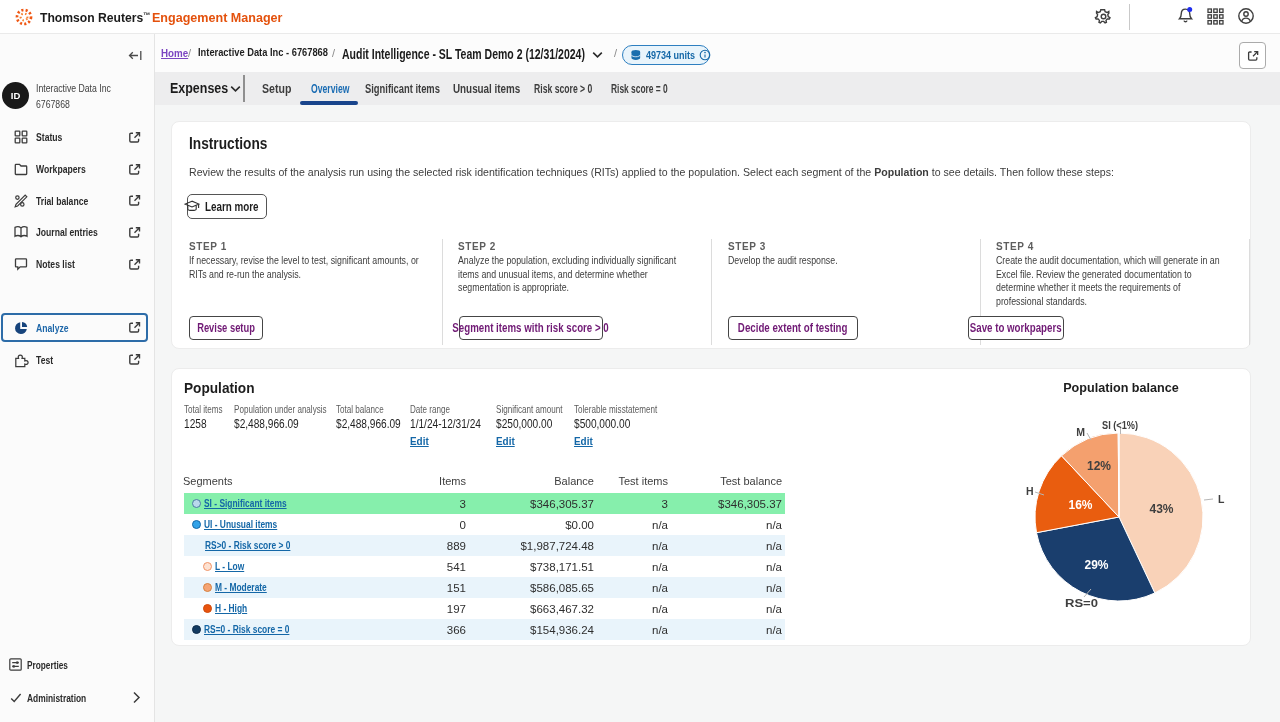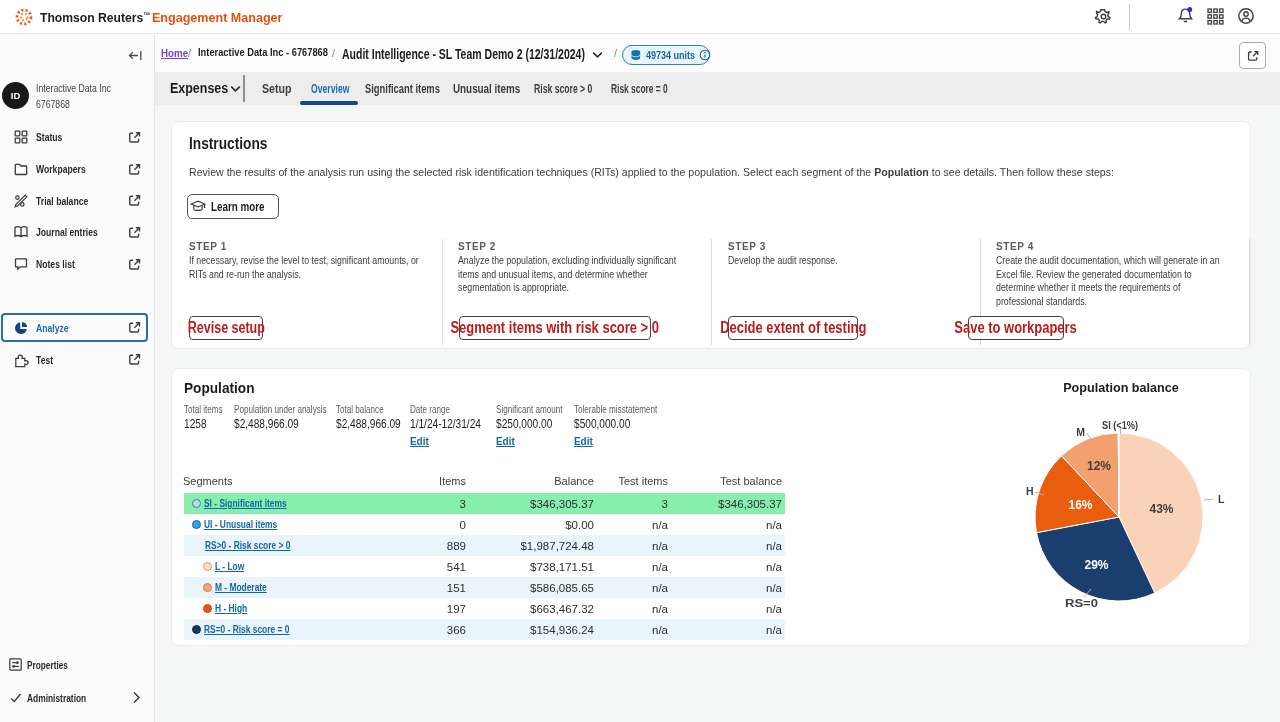--- a/index.html
+++ b/index.html
@@ -10,21 +10,21 @@
 .ico{display:block}
 svg{flex-shrink:0}
 .mrow{left:0;width:155px;height:28px;display:flex;align-items:center}
 .mi{margin-left:13px;width:16px;height:16px}
 .ml{margin-left:7px;font-size:11.5px;font-weight:bold;color:#2b2b2b;transform:scaleX(.75);transform-origin:0 50%;white-space:nowrap}
 .me{position:absolute;left:127px;width:15px;height:15px}
 .tab{top:10px;font-size:12px;font-weight:bold;color:#3d3d3d;transform-origin:0 50%}
 .cx{display:inline-block;white-space:nowrap}
 .steplbl{font-size:10px;font-weight:bold;color:#5d5d5d;letter-spacing:.6px}
 .steptxt{font-size:11px;line-height:13.5px;color:#3d3d3d;white-space:nowrap;transform:scaleX(.8);transform-origin:0 0}
-.stepbtn{top:194px;height:24px;border:1.5px solid #454545;border-radius:4px;font-size:16px;font-weight:bold;color:#b91c1c;background:#fff;display:flex;align-items:center;justify-content:center}
+.stepbtn{top:194px;height:24px;border:1.5px solid #454545;border-radius:4px;font-size:12px;font-weight:bold;color:#701a75;background:#fff;display:flex;align-items:center;justify-content:center}
 .slbl{font-size:10.5px;color:#5c5c5c;transform:scaleX(.77);transform-origin:0 0;white-space:nowrap}
 .sval{font-size:13.5px;color:#1f1f1f;transform:scaleX(.75);transform-origin:0 0;white-space:nowrap}
 .th{font-size:11px;color:#3d3d3d}
 .trow{left:12px;width:601px;height:21px}
 .trow .seg{position:absolute;top:4px;font-size:11.5px;transform:scaleX(.73);transform-origin:0 0;white-space:nowrap}
 .b{width:9px;height:9px;border-radius:50%;position:absolute;top:6px}
 .n{position:absolute;top:4.5px;font-size:11.5px;color:#2e2e2e;text-align:right}
 .n1{left:188px;width:94px}
 .n2{left:288px;width:122px}
 .n3{left:408px;width:76px}
@@ -223,39 +223,39 @@
   <span class="abs tab" style="left:210px;transform:scaleX(.78)">Significant items</span>
   <span class="abs tab" style="left:298px;transform:scaleX(.82)">Unusual items</span>
   <span class="abs tab" style="left:379px;transform:scaleX(.72)">Risk score &gt; 0</span>
   <span class="abs tab" style="left:456px;transform:scaleX(.70)">Risk score = 0</span>
   <div class="abs" style="left:145px;top:29px;width:58px;height:3.5px;background:#19458c;border-radius:2px"></div>
 </div>
 
 <div class="abs" id="card1" style="left:171px;top:121px;width:1080px;height:228px;background:#fff;border:1px solid #ececec;border-radius:8px">
   <div class="abs" style="left:17px;top:12px;font-size:16.5px;font-weight:bold;color:#1d1d1d;transform:scaleX(.83);transform-origin:0 50%">Instructions</div>
   <div class="abs" style="left:17px;top:44px;font-size:11.5px;color:#3d3d3d;white-space:nowrap;transform:scaleX(.92);transform-origin:0 0">Review the results of the analysis run using the selected risk identification techniques (RITs) applied to the population. Select each segment of the <b>Population</b> to see details. Then follow these steps:</div>
-  <div class="abs" style="left:15px;top:72px;width:92px;height:25px;border:1.5px solid #555;border-radius:5px;display:flex;align-items:center;justify-content:center;background:#fff">
+  <div class="abs" style="left:15px;top:72px;width:80px;height:25px;border:1.5px solid #555;border-radius:5px;display:flex;align-items:center;justify-content:center;background:#fff">
     <svg width="16" height="14" viewBox="0 0 16 14" fill="none" stroke="#2f2f2f" stroke-width="1.1">
         <path d="M8 1.2L1 4.1l7 2.9 7-2.9z"></path>
         <path d="M3.8 5.6v3.3c0 .8 1.9 1.5 4.2 1.5s4.2-.7 4.2-1.5V5.6M14.6 4.5v3.6"></path>
       </svg>
     <span style="margin-left:5px;font-size:12px;font-weight:bold;color:#1d1d1d;display:inline-block;transform:scaleX(.82);transform-origin:0 50%;white-space:nowrap">Learn more</span>
   </div>
   <div class="abs" style="left:270px;top:117px;width:1px;height:106px;background:#dcdcdc"></div>
   <div class="abs" style="left:539px;top:117px;width:1px;height:106px;background:#dcdcdc"></div>
   <div class="abs" style="left:808px;top:117px;width:1px;height:106px;background:#dcdcdc"></div>
   <div class="abs" style="left:1077px;top:117px;width:1px;height:106px;background:#dcdcdc"></div>
   <div class="abs steplbl" style="left:17px;top:119px">STEP 1</div>
   <div class="abs steptxt" style="left:17px;top:132px">If necessary, revise the level to test, significant amounts, or<br>RITs and re-run the analysis.</div>
   <div class="abs stepbtn" style="left:17px;width:74px">
       <span class="cx" style="transform:scaleX(.78)">Revise setup</span>
     </div>
   <div class="abs steplbl" style="left:286px;top:119px">STEP 2</div>
   <div class="abs steptxt" style="left:286px;top:132px">Analyze the population, excluding individually significant<br>items and unusual items, and determine whether<br>segmentation is appropriate.</div>
-  <div class="abs stepbtn" style="left:287px;width:192px">
+  <div class="abs stepbtn" style="left:287px;width:144px">
       <span class="cx" style="transform:scaleX(.81)">Segment items with risk score &gt; 0</span>
     </div>
   <div class="abs steplbl" style="left:556px;top:119px">STEP 3</div>
   <div class="abs steptxt" style="left:556px;top:132px">Develop the audit response.</div>
   <div class="abs stepbtn" style="left:556px;width:130px">
       <span class="cx" style="transform:scaleX(.81)">Decide extent of testing</span>
     </div>
   <div class="abs steplbl" style="left:824px;top:119px">STEP 4</div>
   <div class="abs steptxt" style="left:824px;top:132px">Create the audit documentation, which will generate in an<br>Excel file. Review the generated documentation to<br>determine whether it meets the requirements of<br>professional standards.</div>
   <div class="abs stepbtn" style="left:796px;width:96px">

